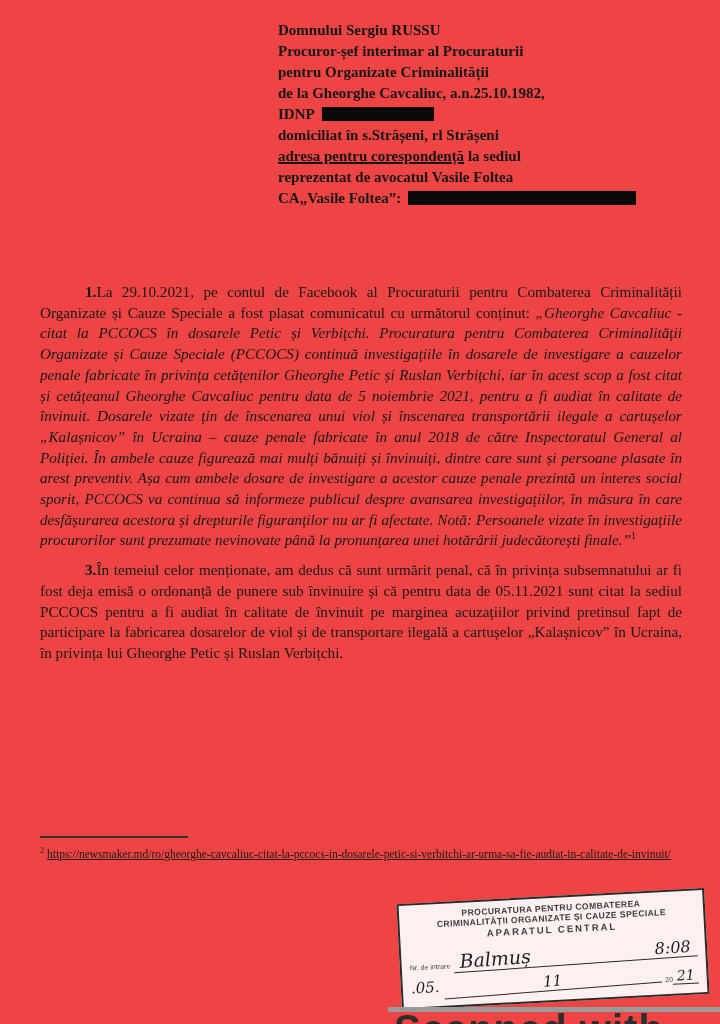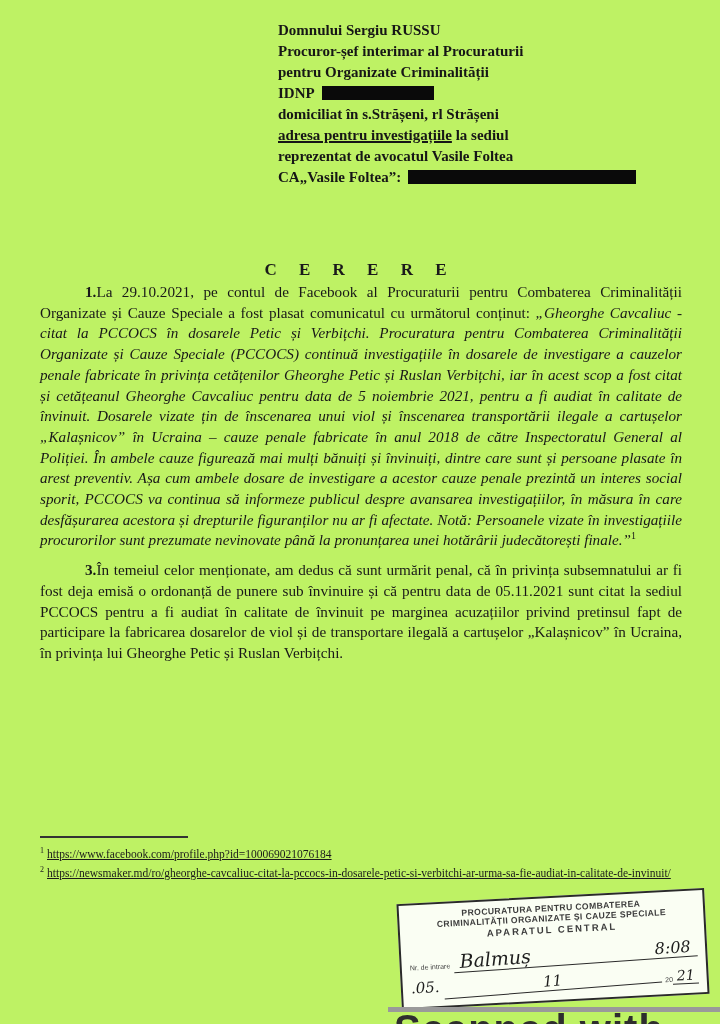--- a/index.html
+++ b/index.html
@@ -1,20 +1,20 @@
 <!DOCTYPE html>
 <html><head>
 <meta charset="utf-8">
 <style>
   * { margin:0; padding:0; box-sizing:border-box; }
   html,body { background:#e9e9e9; }
   .page {
     position:relative;
     width:720px; height:1024px;
-    background:#bef264;
+    background:#ef4444;
     font-family:"Liberation Serif","DejaVu Serif",serif;
     color:#161616;
     overflow:hidden;
     margin:0 auto;
   }
   
   .recipient {
     position:absolute; left:278px; top:20px; width:392px;
     font-weight:bold; font-size:15px; line-height:21px;
     white-space:nowrap;
@@ -99,46 +99,45 @@
 </style>
 </head>
 <body>
 
 <div class="page">
 
   <div class="recipient">
     <span class="line">Domnului Sergiu RUSSU</span>
     <span class="line">Procuror-șef interimar al Procuraturii</span>
     <span class="line">pentru Organizate Criminalității</span>
+    <span class="line">de la Gheorghe Cavcaliuc, a.n.25.10.1982,</span>
     <span class="line">
       <span>IDNP</span><span class="redaction idnp"></span>
     </span>
     <span class="line">domiciliat în s.Strășeni, rl Strășeni</span>
     <span class="line">
-      <span class="underlined">adresa pentru investigațiile</span><span> la sediul</span>
+      <span class="underlined">adresa pentru corespondență</span><span> la sediul</span>
     </span>
     <span class="line">reprezentat de avocatul Vasile Foltea</span>
     <span class="line">
       <span>CA„Vasile Foltea”:</span><span class="redaction addr"></span>
     </span>
   </div>
 
-  <div class="doc-title">C E R E R E</div>
 
   <div class="body-text">
     <p><span class="pnum">1.</span><span>La 29.10.2021, pe contul de Facebook al Procuraturii pentru Combaterea Criminalității Organizate și Cauze Speciale a fost plasat comunicatul cu următorul conținut: </span><span class="quote">„Gheorghe Cavcaliuc - citat la PCCOCS în dosarele Petic și Verbițchi. Procuratura pentru Combaterea Criminalității Organizate și Cauze Speciale (PCCOCS) continuă investigațiile în dosarele de investigare a cauzelor penale fabricate în privința cetățenilor Gheorghe Petic și Ruslan Verbițchi, iar în acest scop a fost citat și cetățeanul Gheorghe Cavcaliuc pentru data de 5 noiembrie 2021, pentru a fi audiat în calitate de învinuit. Dosarele vizate țin de înscenarea unui viol și înscenarea transportării ilegale a cartușelor „Kalașnicov” în Ucraina – cauze penale fabricate în anul 2018 de către Inspectoratul General al Poliției. În ambele cauze figurează mai mulți bănuiți și învinuiți, dintre care sunt și persoane plasate în arest preventiv. Așa cum ambele dosare de investigare a acestor cauze penale prezintă un interes social sporit, PCCOCS va continua să informeze publicul despre avansarea investigațiilor, în măsura în care desfășurarea acestora și drepturile figuranților nu ar fi afectate. Notă: Persoanele vizate în investigațiile procurorilor sunt prezumate nevinovate până la pronunțarea unei hotărârii judecătorești finale.”</span><sup>1</sup></p>
 
 
     <p><span class="pnum">3.</span><span>În temeiul celor menționate, am dedus că sunt urmărit penal, că în privința subsemnatului ar fi fost deja emisă o ordonanță de punere sub învinuire și că pentru data de 05.11.2021 sunt citat la sediul PCCOCS pentru a fi audiat în calitate de învinuit pe marginea acuzațiilor privind pretinsul fapt de participare la fabricarea dosarelor de viol și de transportare ilegală a cartușelor „Kalașnicov” în Ucraina, în privința lui Gheorghe Petic și Ruslan Verbițchi.</span></p>
 
   </div>
 
   <div class="footnotes">
     <div class="fn-sep"></div>
-    <span class="fn-line"><span class="fn-marker">1</span><a class="fn-url">https://www.facebook.com/profile.php?id=100069021076184</a></span>
     <span class="fn-line"><span class="fn-marker">2</span><a class="fn-url">https://newsmaker.md/ro/gheorghe-cavcaliuc-citat-la-pccocs-in-dosarele-petic-si-verbitchi-ar-urma-sa-fie-audiat-in-calitate-de-invinuit/</a></span>
   </div>
 
   <div class="stamp">
     <span class="stamp-line">PROCURATURA PENTRU COMBATEREA</span>
     <span class="stamp-line">CRIMINALITĂȚII ORGANIZATE ȘI CAUZE SPECIALE</span>
     <span class="stamp-line central">APARATUL CENTRAL</span>
     <div class="stamp-row">
       <span class="stamp-nr-label">Nr. de intrare</span>
       <span class="write-line">

